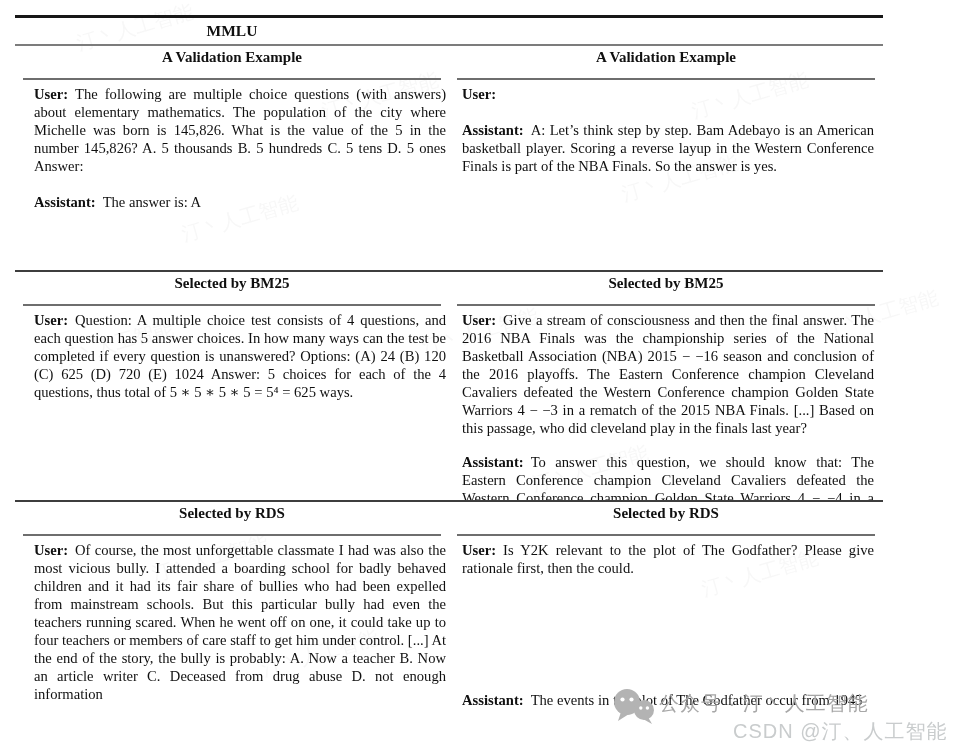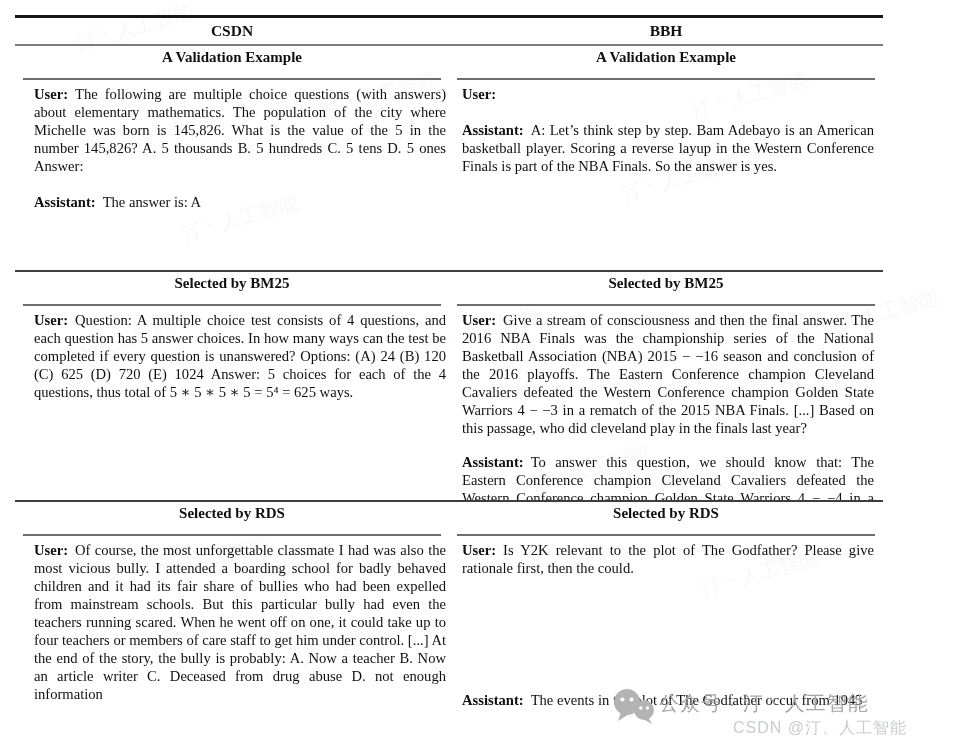--- a/index.html
+++ b/index.html
@@ -24,21 +24,21 @@
   .plabel{margin-right:7px;}
   .plabel.block{display:block;margin-right:0;}
   .mt-a{margin-top:18px;}
   .mt-b{margin-top:50px;}
   .mt-c{margin-top:16px;}
   .mt-d{margin-top:114px;}
   
   .wm-icon{position:absolute;left:611px;top:688px;}
   .wm-text{position:absolute;left:659px;top:690px;font-size:20px;color:#a7a7a7;letter-spacing:1px;
            font-family:"Liberation Sans","DejaVu Sans",sans-serif;}
-  .wm-csdn{position:absolute;left:733px;top:718px;font-size:16px;color:#c9cccd;letter-spacing:1px;
+  .wm-csdn{position:absolute;left:733px;top:718px;font-size:20px;color:#c9cccd;letter-spacing:1px;
            font-family:"Liberation Sans","DejaVu Sans",sans-serif;}
   
   .ghost{position:absolute;color:#787878;opacity:0.055;font-size:20px;
          transform:rotate(-16deg);font-family:"Liberation Sans","DejaVu Sans",sans-serif;
          pointer-events:none;white-space:nowrap;}
 </style>
 </head>
 <body>
 
 <div class="page">
@@ -53,22 +53,21 @@
   <span class="ghost" style="left:820px;top:300px">汀丶人工智能</span>
   <span class="ghost" style="left:150px;top:545px">汀丶人工智能</span>
   <span class="ghost" style="left:530px;top:455px">汀丶人工智能</span>
   <span class="ghost" style="left:260px;top:640px">汀丶人工智能</span>
   <span class="ghost" style="left:700px;top:560px">汀丶人工智能</span>
 
   <div class="tablewrap">
     <div class="hr-top"></div>
 
     <div class="hdr-row">
-      <div class="hdr-cell">CSDN</div>
-      <div class="hdr-cell">BBH</div>
+      <div class="hdr-cell">MMLU</div>
     </div>
     <div class="hr-gray"></div>
 
     <div class="sub-row">
       <div class="sub-cell">
         <span>A Validation Example</span>
         <span class="uline"></span>
       </div>
       <div class="sub-cell">
         <span>A Validation Example</span>

